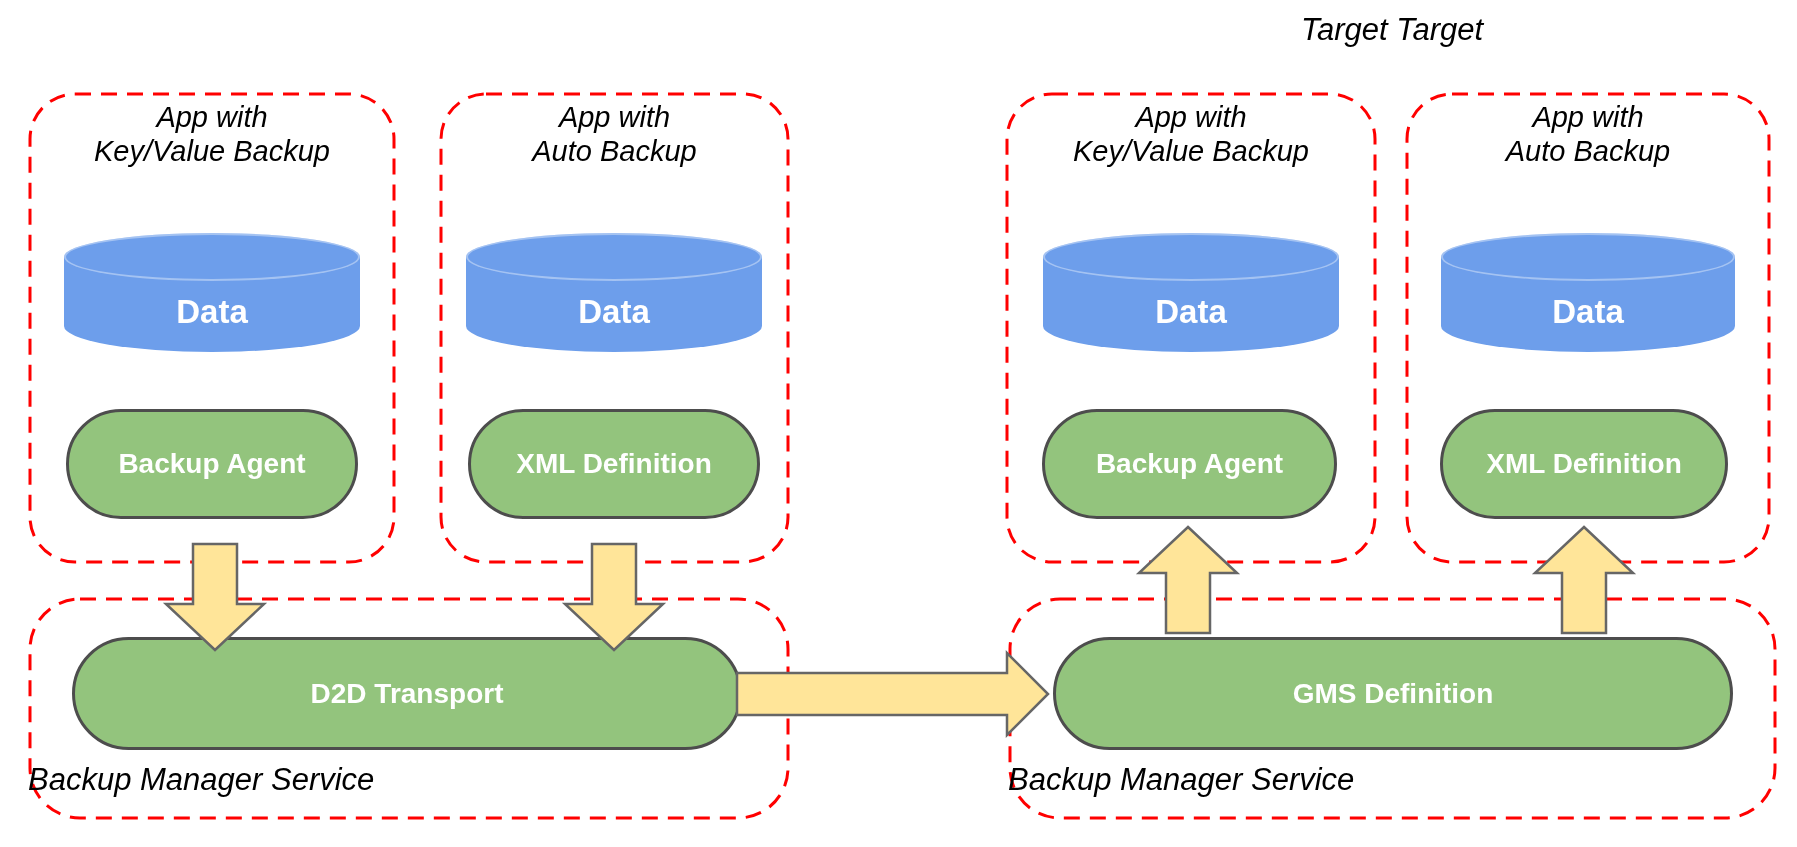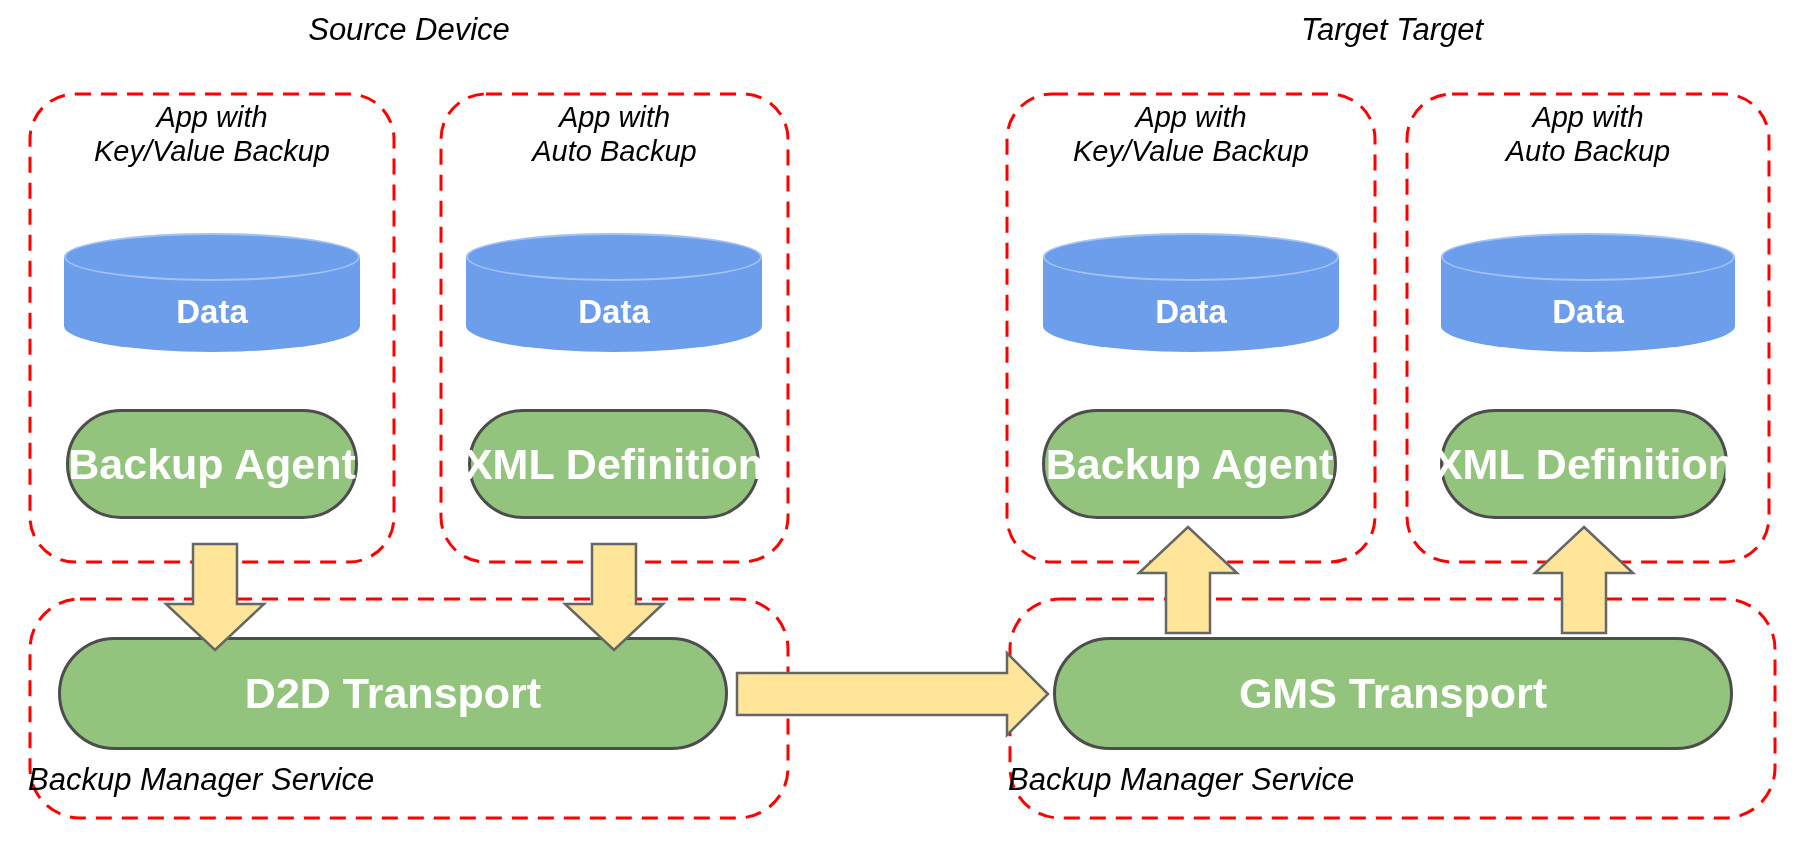--- a/index.html
+++ b/index.html
@@ -53,21 +53,21 @@
     color:var(--text-white,#fff);
     font-weight:bold;font-size:33px;
   }
   .pill{
     position:absolute;
     background:var(--pill-green,#93C47D);
     border:3px solid var(--pill-border,#4d4d4d);
     border-radius:60px;
     display:flex;align-items:center;justify-content:center;
     color:var(--text-white,#fff);
-    font-weight:bold;font-size:43px;
+    font-weight:bold;font-size:28px;
     box-sizing:border-box;
     white-space:nowrap;
   }
   .service-label{
     position:absolute;left:0;right:0;top:165px;
     text-align:left;
     font-style:italic;font-size:31px;
     color:var(--label-black,#000);
   }
   .arrow{position:absolute;overflow:visible;}
@@ -76,21 +76,20 @@
     stroke:var(--arrow-border,#666666);
     stroke-width:2.5;
     stroke-linejoin:miter;
   }
 </style>
 </head>
 <body>
 
 <div class="canvas" style="--dash-red: #ff0000; --cylinder-blue: #6D9EEB; --pill-green: #93C47D; --pill-border: #4d4d4d; --arrow-yellow: #FFE599; --arrow-border: #666666; --label-black: #000000; --text-white: #ffffff; --bg: #ffffff;">
 
-  <div class="device-title" style="left:409px;top:12px;">Source Device</div>
   <div class="device-title" style="left:1392px;top:12px;">Target Target</div>
 
   <div class="app-box" style="left:28px;top:92px;width:368px;height:472px;">
     <svg class="dash-svg">
         <rect class="dash-rect" rx="45" ry="45"></rect>
       </svg>
     <div class="app-label">
       <span>App with</span>
       <span>Key/Value Backup</span>
     </div>
@@ -147,29 +146,29 @@
       <div class="cyl-top"></div>
       <div class="cyl-label">Data</div>
     </div>
     <div class="pill" style="left:35px;top:317px;width:288px;height:110px;">XML Definition</div>
   </div>
 
   <div class="service-box" style="left:28px;top:597px;width:762px;height:223px;">
     <svg class="dash-svg">
         <rect class="dash-rect" rx="50" ry="50"></rect>
       </svg>
-    <div class="pill" style="left:30px;top:40px;width:670px;height:113px;">D2D Transport</div>
+    <div class="pill" style="left:44px;top:40px;width:670px;height:113px;">D2D Transport</div>
     <div class="service-label">Backup Manager Service</div>
   </div>
 
   <div class="service-box" style="left:1008px;top:597px;width:769px;height:223px;">
     <svg class="dash-svg">
         <rect class="dash-rect" rx="50" ry="50"></rect>
       </svg>
-    <div class="pill" style="left:45px;top:40px;width:680px;height:113px;">GMS Transport</div>
+    <div class="pill" style="left:45px;top:40px;width:680px;height:113px;">GMS Definition</div>
     <div class="service-label">Backup Manager Service</div>
   </div>
 
   <svg class="arrow" style="left:165px;top:542px;" width="100" height="110" viewBox="0 0 100 110">
     <polygon class="arrow-shape" points="28,2 72,2 72,62 99,62 50,108 1,62 28,62"></polygon>
   </svg>
 
   <svg class="arrow" style="left:564px;top:542px;" width="100" height="110" viewBox="0 0 100 110">
     <polygon class="arrow-shape" points="28,2 72,2 72,62 99,62 50,108 1,62 28,62"></polygon>
   </svg>

